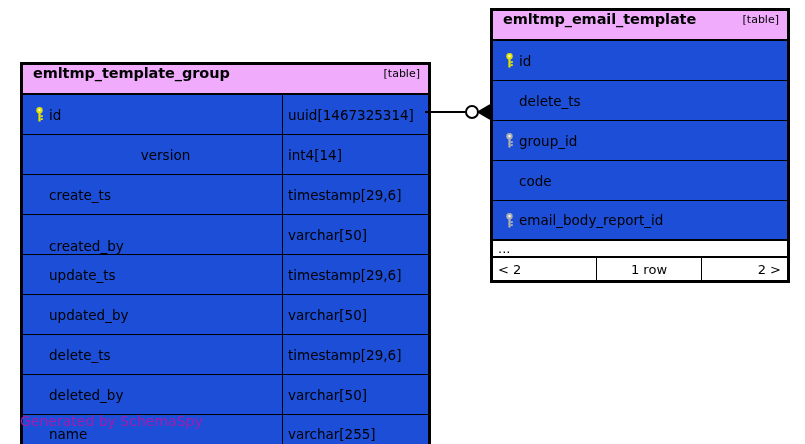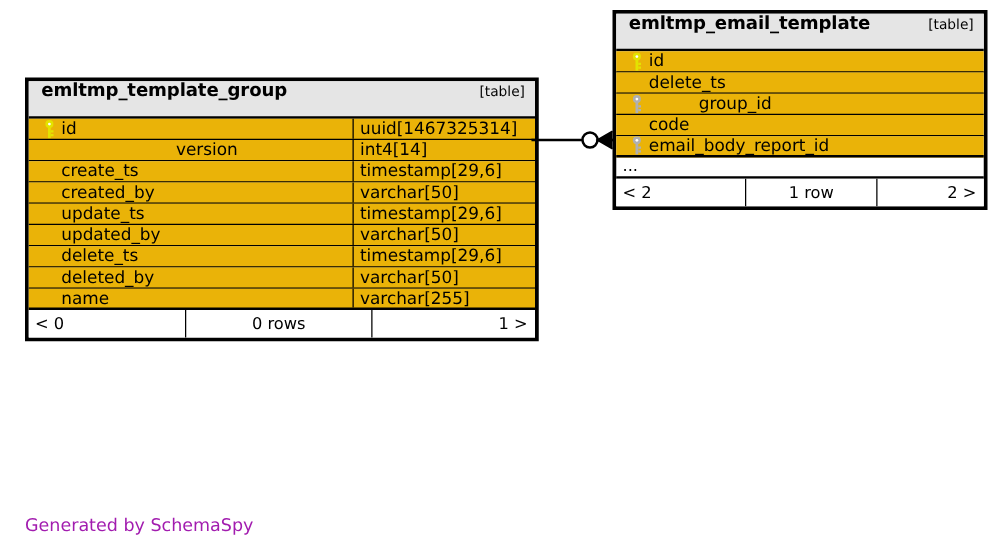--- a/index.html
+++ b/index.html
@@ -27,21 +27,21 @@
   
   .er-table {
     position: absolute;
     box-sizing: border-box;
     border: 3px solid #000000;
     background: #ffffff;
   }
 
   .er-header {
     box-sizing: border-box;
-    background: #e5e5e5;
+    background: #f0abfc;
     border-bottom: 2px solid #000000;
     display: flex;
     align-items: center;
     justify-content: space-between;
     padding: 0 8px 12px 10px;
     height: 30px;
   }
   .er-title {
     font-weight: bold;
     font-size: 14.5px;
@@ -50,23 +50,23 @@
   }
   .er-tag {
     font-size: 11px;
     color: #000000;
     white-space: nowrap;
   }
 
   .er-row {
     box-sizing: border-box;
     display: flex;
-    height: 17px;
+    height: 40px;
     border-bottom: 1.5px solid #000000;
-    background: #eab308;
+    background: #1d4ed8;
   }
   .er-row.last-col-row { border-bottom: 2px solid #000000; }
 
   .er-cell-name {
     box-sizing: border-box;
     display: flex;
     align-items: center;
     flex: 0 0 auto;
     padding-left: 6px;
     overflow: hidden;
@@ -188,21 +188,21 @@
           <div class="er-cell-type">int4[14]</div>
         </div>
         <div class="er-row">
           <div class="er-cell-name" style="flex: 0 0 259px;">
             <span class="indent-slot"></span>
             <span class="er-colname">create_ts</span>
           </div>
           <div class="er-cell-type">timestamp[29,6]</div>
         </div>
         <div class="er-row">
-          <div class="er-cell-name" style="flex: 0 0 259px;">
+          <div class="er-cell-name" style="flex: 0 0 259px; align-items: flex-end;">
             <span class="indent-slot"></span>
             <span class="er-colname">created_by</span>
           </div>
           <div class="er-cell-type">varchar[50]</div>
         </div>
         <div class="er-row">
           <div class="er-cell-name" style="flex: 0 0 259px;">
             <span class="indent-slot"></span>
             <span class="er-colname">update_ts</span>
           </div>
@@ -267,21 +267,21 @@
             <span class="er-colname">id</span>
           </div>
         </div>
         <div class="er-row">
           <div class="er-cell-name" style="flex: 1 1 auto;">
             <span class="indent-slot"></span>
             <span class="er-colname">delete_ts</span>
           </div>
         </div>
         <div class="er-row">
-          <div class="er-cell-name" style="flex: 1 1 auto; gap: 40px;">
+          <div class="er-cell-name" style="flex: 1 1 auto;">
             <span class="key-slot">
               <svg class="key-icon" width="9" height="15" viewBox="0 0 9 15">
                 <circle cx="4.5" cy="3.2" r="3.2" fill="#b0b0b0"></circle>
                 <circle cx="4.5" cy="3.2" r="1.1" fill="#ffffff"></circle>
                 <rect x="3.4" y="5.2" width="2.2" height="9.3" fill="#b0b0b0"></rect>
                 <rect x="5.6" y="8.2" width="2.2" height="1.8" fill="#b0b0b0"></rect>
                 <rect x="5.6" y="11.2" width="2.2" height="1.8" fill="#b0b0b0"></rect>
               </svg>
             </span>
             <span class="er-colname">group_id</span>

